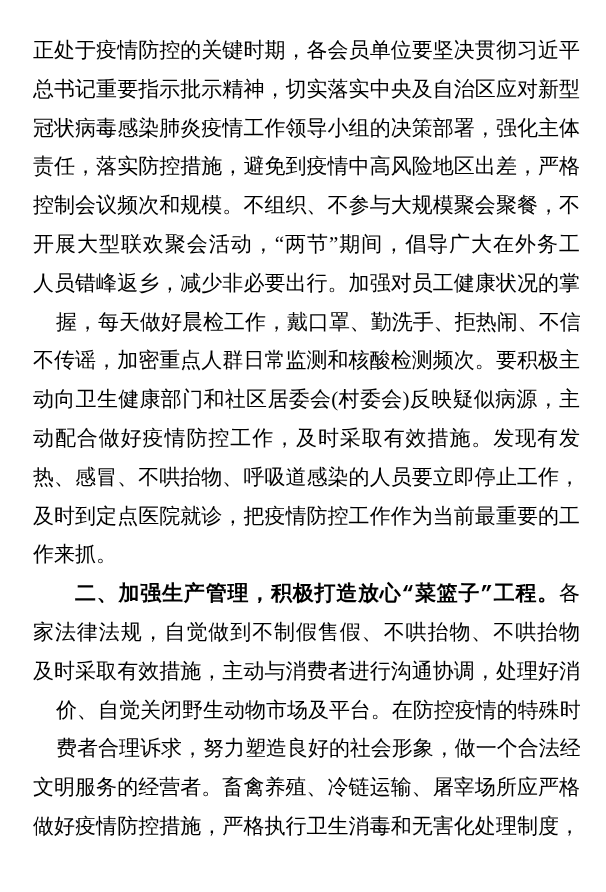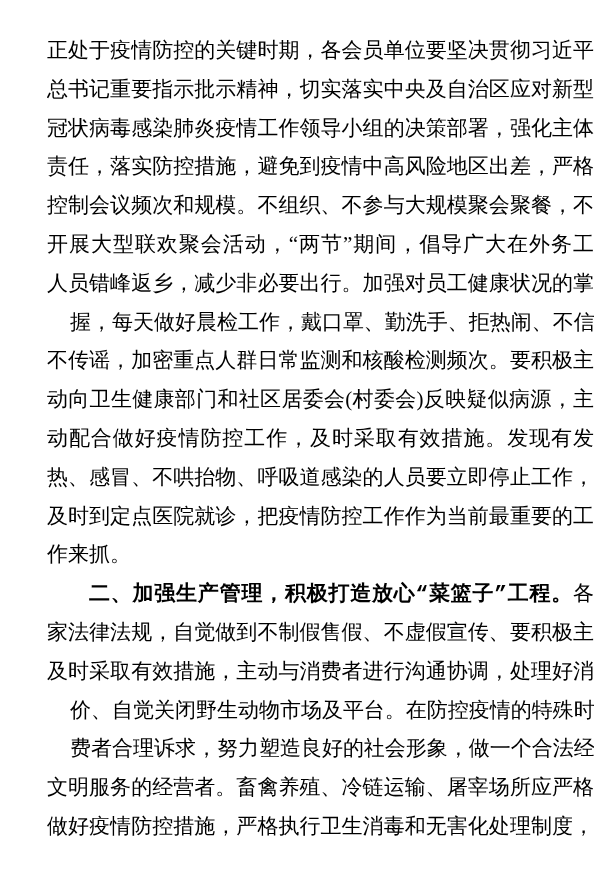--- a/index.html
+++ b/index.html
@@ -11,21 +11,21 @@
     position: relative;
     width: 606px;
     height: 892px;
     background: #ffffff;
     color: #000000;
     overflow: hidden;
     font-family: "Liberation Serif", "DejaVu Serif", serif;
   }
   .doc {
     position: absolute;
-    left: 47px;
+    left: 33px;
     top: 31px;
     width: 547px;
   }
   .para {
     margin: 0;
     padding: 0;
   }
   .line {
     height: 38.8px;
     line-height: 38.8px;
@@ -69,21 +69,21 @@
         <div class="line squeeze"><span class="seg">握，每天做好晨检工作，戴口罩、勤洗手、拒热闹、不信谣、</span></div>
         <div class="line"><span class="seg">不传谣，加密重点人群日常监测和核酸检测频次。要积极主</span></div>
         <div class="line"><span class="seg">动向卫生健康部门和社区居委会(村委会)反映疑似病源，主</span></div>
         <div class="line"><span class="seg">动配合做好疫情防控工作，及时采取有效措施。发现有发</span></div>
         <div class="line"><span class="seg">热、感冒、不哄抬物、呼吸道感染的人员要立即停止工作，</span></div>
         <div class="line"><span class="seg">及时到定点医院就诊，把疫情防控工作作为当前最重要的工</span></div>
         <div class="line last"><span class="seg">作来抓。</span></div>
       </div>
       <div class="para">
         <div class="line indent"><span class="seg bold">二、加强生产管理，积极打造放心“菜篮子”工程。</span><span class="seg">各</span></div>
-        <div class="line"><span class="seg">家法律法规，自觉做到不制假售假、不虚假宣传、要积极主</span></div>
+        <div class="line"><span class="seg">家法律法规，自觉做到不制假售假、不哄抬物、不哄抬物</span></div>
         <div class="line"><span class="seg">及时采取有效措施，主动与消费者进行沟通协调，处理好消</span></div>
         <div class="line squeeze"><span class="seg">价、自觉关闭野生动物市场及平台。在防控疫情的特殊时期，</span></div>
         <div class="line squeeze"><span class="seg">费者合理诉求，努力塑造良好的社会形象，做一个合法经营、</span></div>
         <div class="line"><span class="seg">文明服务的经营者。畜禽养殖、冷链运输、屠宰场所应严格</span></div>
         <div class="line"><span class="seg">做好疫情防控措施，严格执行卫生消毒和无害化处理制度，</span></div>
       </div>
     </div>
 </div>
 
 </body></html>

